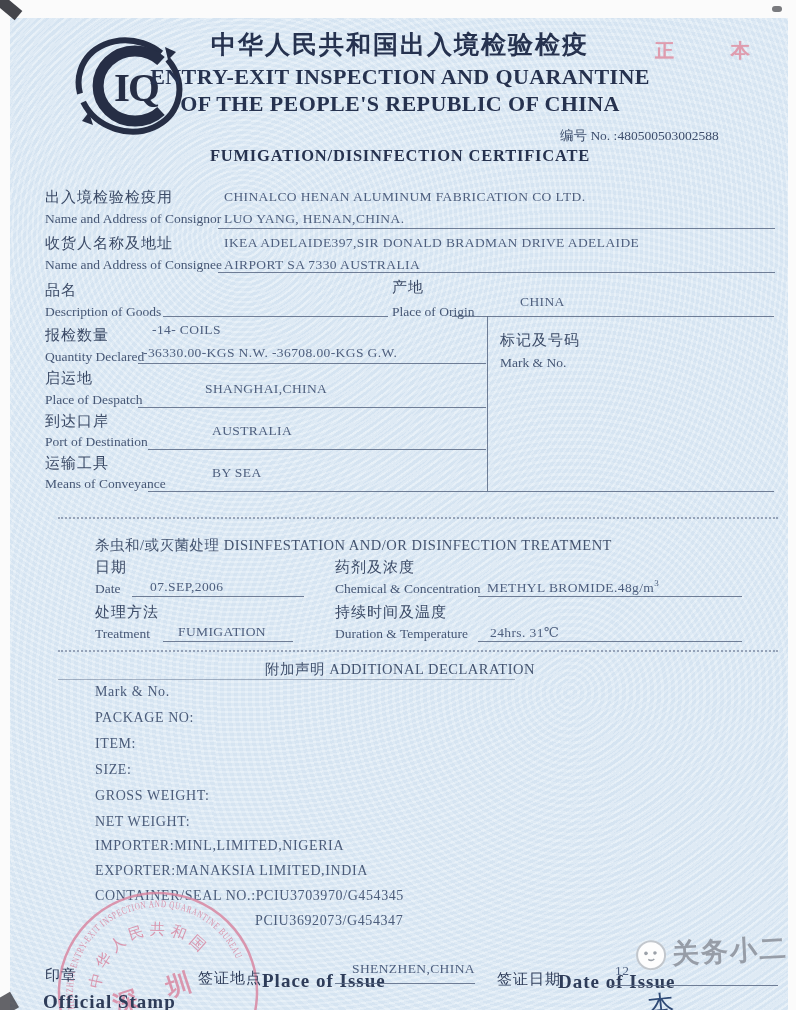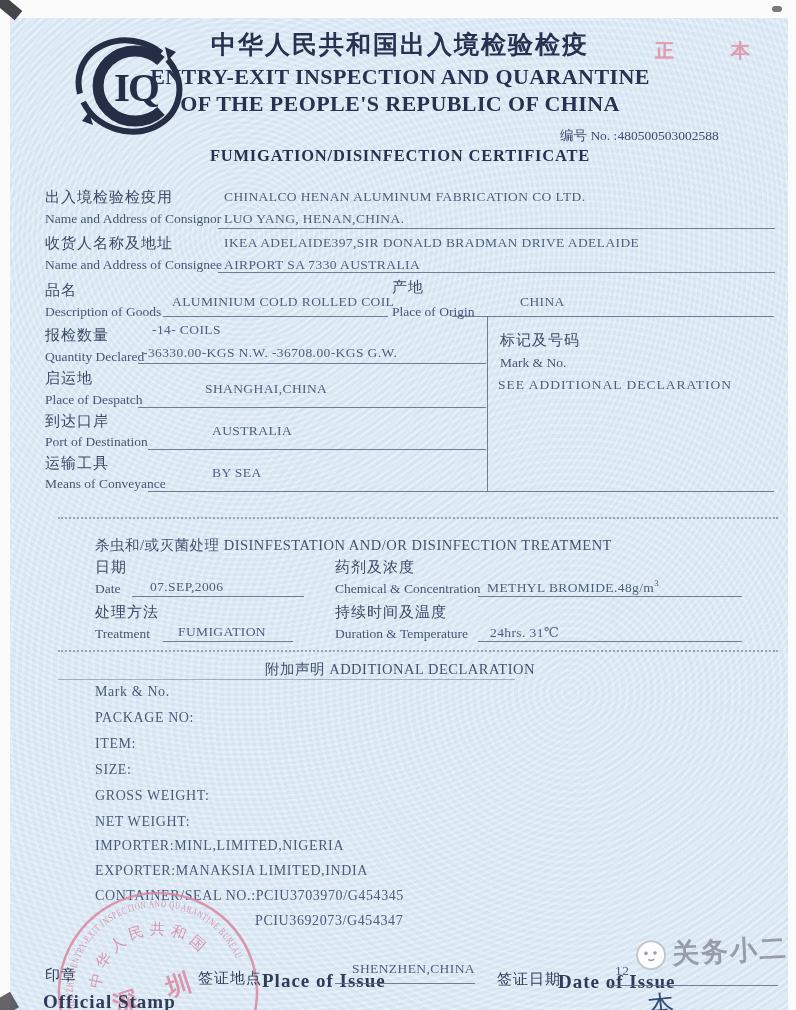--- a/index.html
+++ b/index.html
@@ -79,38 +79,36 @@
   <div class="rule" style="left:218px;top:228px;width:557px;"></div>
 
   <div class="abs cn" style="left:45px;top:234px;">收货人名称及地址</div>
   <div class="abs en" style="left:45px;top:257px;">Name and Address of Consignee</div>
   <div class="abs val" style="left:224px;top:235px;">IKEA ADELAIDE397,SIR DONALD BRADMAN DRIVE ADELAIDE</div>
   <div class="abs val" style="left:224px;top:257px;">AIRPORT SA 7330 AUSTRALIA</div>
   <div class="rule" style="left:218px;top:272px;width:557px;"></div>
 
   <div class="abs cn" style="left:45px;top:281px;">品名</div>
   <div class="abs en" style="left:45px;top:304px;">Description of Goods</div>
-  <div class="abs val" style="left:172px;top:294px;">ALUMINIUM COLD ROLLED COIL</div>
   <div class="rule" style="left:163px;top:316px;width:225px;"></div>
 
   <div class="abs cn" style="left:392px;top:278px;">产地</div>
   <div class="abs en" style="left:392px;top:304px;">Place of Origin</div>
   <div class="abs val" style="left:520px;top:294px;">CHINA</div>
   <div class="rule" style="left:452px;top:316px;width:322px;"></div>
 
   <div class="abs cn" style="left:45px;top:326px;">报检数量</div>
   <div class="abs en" style="left:45px;top:349px;">Quantity Declared</div>
   <div class="abs val" style="left:152px;top:322px;">-14- COILS</div>
   <div class="abs val" style="left:143px;top:345px;">-36330.00-KGS N.W. -36708.00-KGS G.W.</div>
   <div class="rule" style="left:138px;top:363px;width:348px;"></div>
 
   <div class="vline" style="left:487px;top:316px;height:175px;"></div>
   <div class="abs cn" style="left:500px;top:331px;">标记及号码</div>
   <div class="abs en" style="left:500px;top:355px;">Mark &amp; No.</div>
-  <div class="abs val" style="left:498px;top:377px;letter-spacing:1px;">SEE ADDITIONAL DECLARATION</div>
 
   <div class="abs cn" style="left:45px;top:369px;font-family:Liberation Mono, monospace;">启运地</div>
   <div class="abs en" style="left:45px;top:392px;">Place of Despatch</div>
   <div class="abs val" style="left:205px;top:381px;">SHANGHAI,CHINA</div>
   <div class="rule" style="left:138px;top:407px;width:348px;"></div>
 
   <div class="abs cn" style="left:45px;top:412px;">到达口岸</div>
   <div class="abs en" style="left:45px;top:434px;">Port of Destination</div>
   <div class="abs val" style="left:212px;top:423px;">AUSTRALIA</div>
   <div class="rule" style="left:148px;top:449px;width:338px;"></div>

